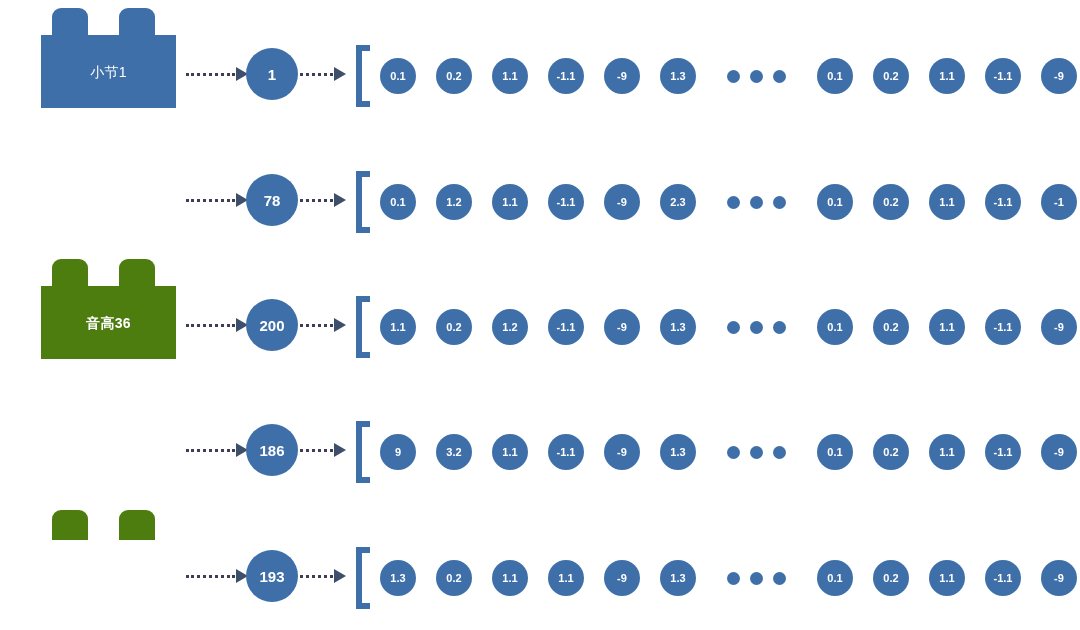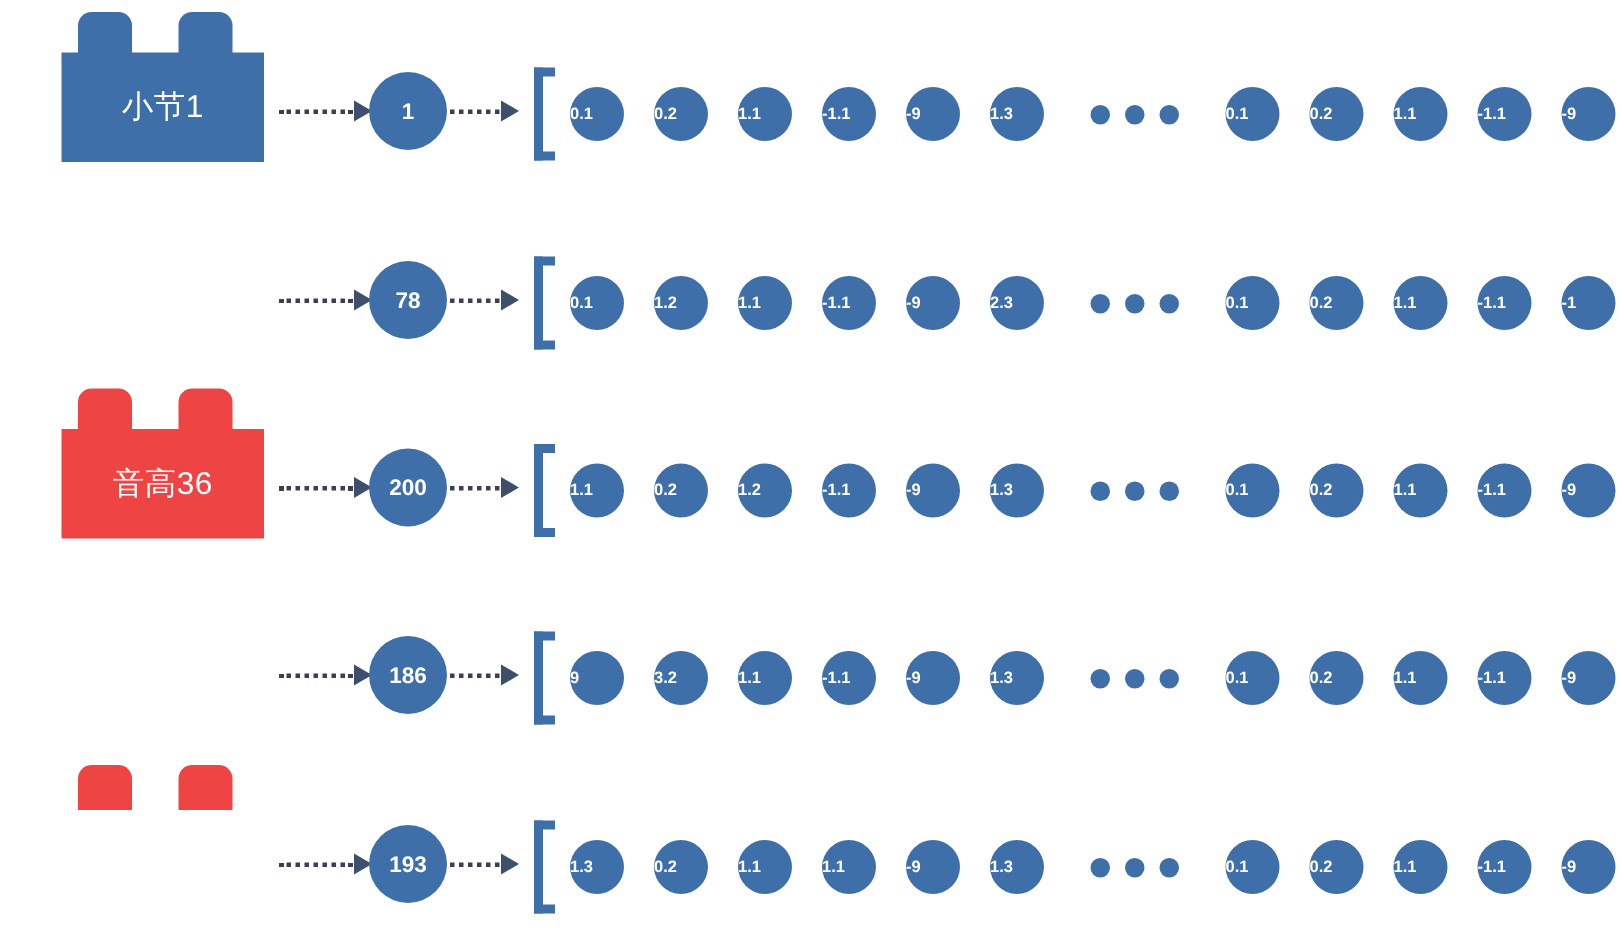--- a/index.html
+++ b/index.html
@@ -49,29 +49,29 @@
     left: 0;
     top: 27px;
     width: 135px;
     height: 73px;
     display: flex;
     align-items: center;
     justify-content: center;
   }
   .brick-label {
     color: #ffffff;
-    font-size: 21px;
+    font-size: 14px;
     line-height: 1;
     letter-spacing: 0.3px;
     white-space: nowrap;
   }
   .brick.blue .stud,
   .brick.blue .brick-body { background: #3f6fa8; }
   .brick.pink .stud,
-  .brick.pink .brick-body { background: #ef4444; }
+  .brick.pink .brick-body { background: #4d7c0f; font-weight: bold; }
 
   
   .arrow {
     position: absolute;
     height: 14px;
     display: flex;
     align-items: center;
   }
   .arrow .dashline {
     height: 0;
@@ -141,20 +141,21 @@
     align-items: center;
     flex: 0 0 auto;
   }
   .cell {
     width: 36px;
     height: 36px;
     border-radius: 50%;
     background: #3f6fa8;
     display: flex;
     align-items: center;
+    justify-content: center;
     flex: 0 0 auto;
     margin: 0 10px;
   }
   .cell span {
     color: #ffffff;
     font-size: 11px;
     font-weight: 600;
     line-height: 1;
   }
   .ellipsis {

